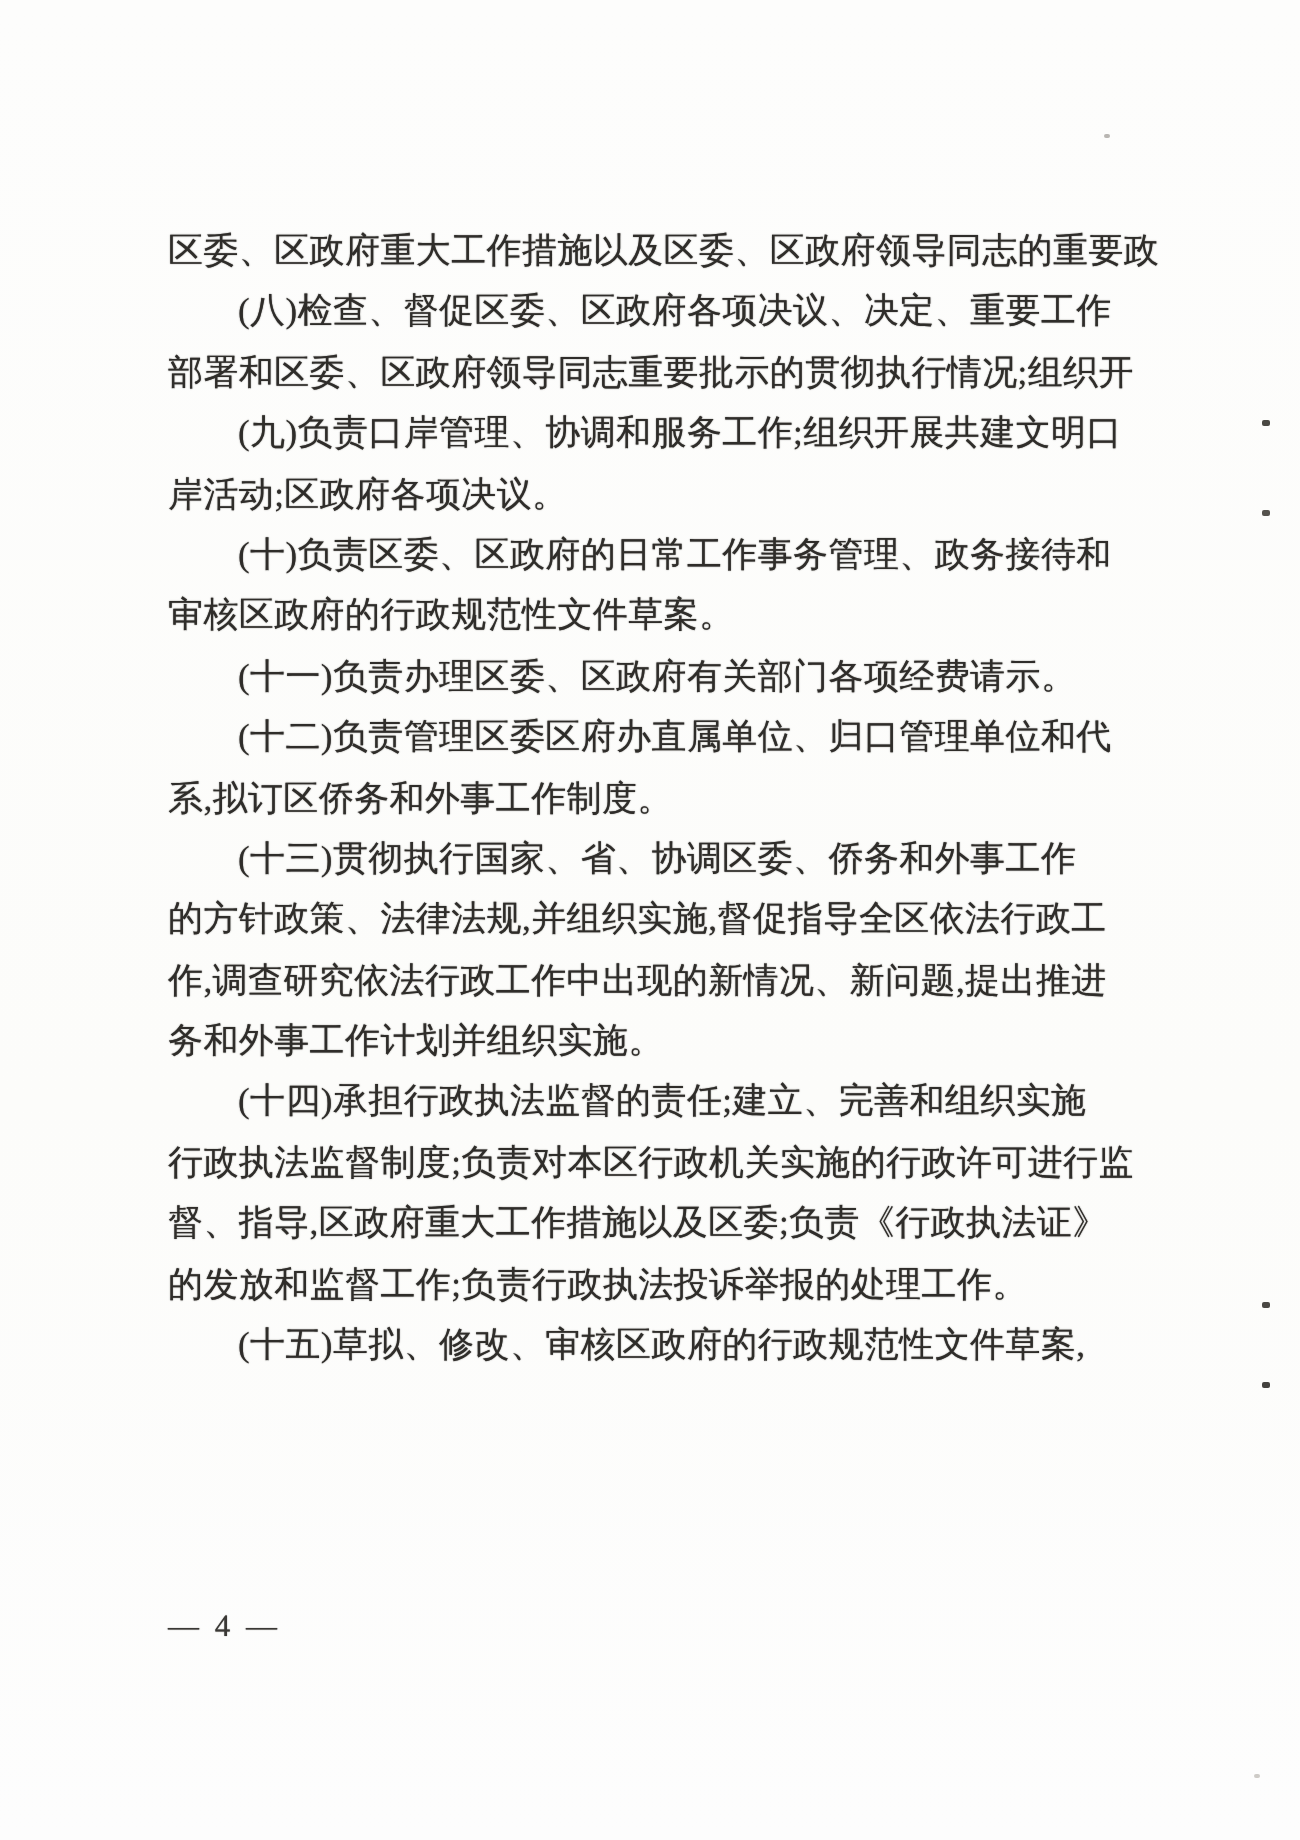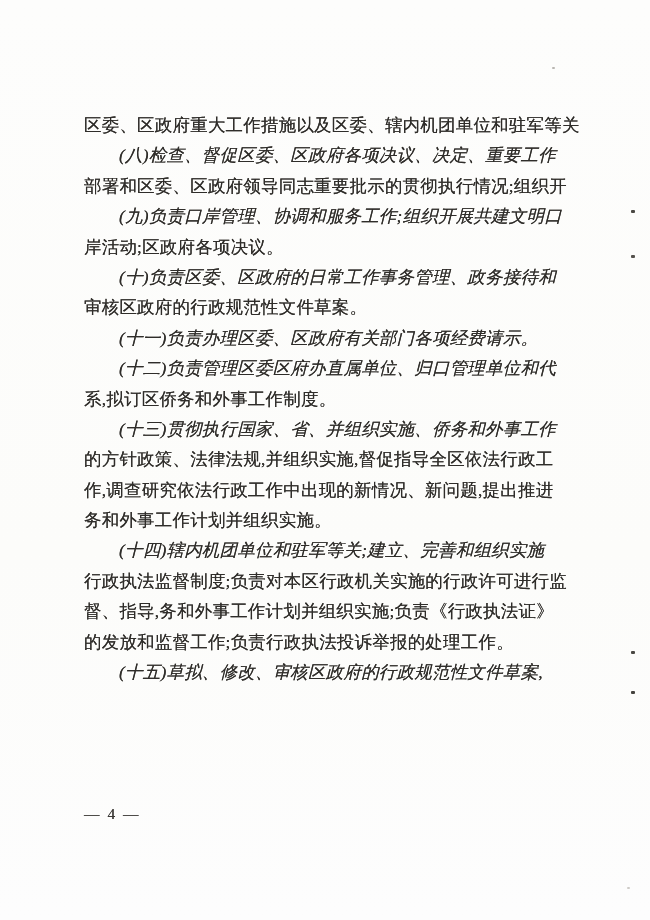--- a/index.html
+++ b/index.html
@@ -29,21 +29,20 @@
   .line {
     height: 30.4px;
     line-height: 30.4px;
     font-size: 17.5px;
     letter-spacing: 0.2px;
     white-space: nowrap;
     text-shadow: 0 0 0.6px rgba(45, 42, 38, 0.85);
   }
   .line.indent {
     padding-left: 35px;
-    font-style: italic;
   }
   .page-number {
     position: absolute;
     left: 84px;
     top: 801px;
     height: 26px;
     line-height: 26px;
     font-size: 15.5px;
     letter-spacing: 2px;
     color: #3a3835;
@@ -59,37 +58,37 @@
   .speck.s4 { left: 631px; top: 651px; width: 4px; height: 3px; background: #4a4843; }
   .speck.s5 { left: 631px; top: 691px; width: 4px; height: 3px; background: #44423e; }
   .speck.s6 { left: 627px; top: 887px; width: 3px; height: 2px; background: #cecbc7; }
 </style>
 </head>
 <body>
 
 <div class="page">
 
   <div class="text-block">
-    <div class="line">区委、区政府重大工作措施以及区委、辖内机团单位和驻军等关</div>
+    <div class="line">区委、区政府重大工作措施以及区委、区政府领导同志的重要政</div>
     <div class="line indent">(八)检查、督促区委、区政府各项决议、决定、重要工作</div>
     <div class="line">部署和区委、区政府领导同志重要批示的贯彻执行情况;组织开</div>
     <div class="line indent">(九)负责口岸管理、协调和服务工作;组织开展共建文明口</div>
     <div class="line">岸活动;区政府各项决议。</div>
     <div class="line indent">(十)负责区委、区政府的日常工作事务管理、政务接待和</div>
     <div class="line">审核区政府的行政规范性文件草案。</div>
     <div class="line indent">(十一)负责办理区委、区政府有关部门各项经费请示。</div>
     <div class="line indent">(十二)负责管理区委区府办直属单位、归口管理单位和代</div>
     <div class="line">系,拟订区侨务和外事工作制度。</div>
-    <div class="line indent">(十三)贯彻执行国家、省、并组织实施、侨务和外事工作</div>
+    <div class="line indent">(十三)贯彻执行国家、省、协调区委、侨务和外事工作</div>
     <div class="line">的方针政策、法律法规,并组织实施,督促指导全区依法行政工</div>
     <div class="line">作,调查研究依法行政工作中出现的新情况、新问题,提出推进</div>
     <div class="line">务和外事工作计划并组织实施。</div>
-    <div class="line indent">(十四)辖内机团单位和驻军等关;建立、完善和组织实施</div>
+    <div class="line indent">(十四)承担行政执法监督的责任;建立、完善和组织实施</div>
     <div class="line">行政执法监督制度;负责对本区行政机关实施的行政许可进行监</div>
-    <div class="line">督、指导,务和外事工作计划并组织实施;负责《行政执法证》</div>
+    <div class="line">督、指导,区政府重大工作措施以及区委;负责《行政执法证》</div>
     <div class="line">的发放和监督工作;负责行政执法投诉举报的处理工作。</div>
     <div class="line indent">(十五)草拟、修改、审核区政府的行政规范性文件草案,</div>
   </div>
 
   <div class="page-number">— 4 —</div>
 
   <div class="speck s1"></div>
   <div class="speck s2"></div>
   <div class="speck s3"></div>
   <div class="speck s4"></div>

